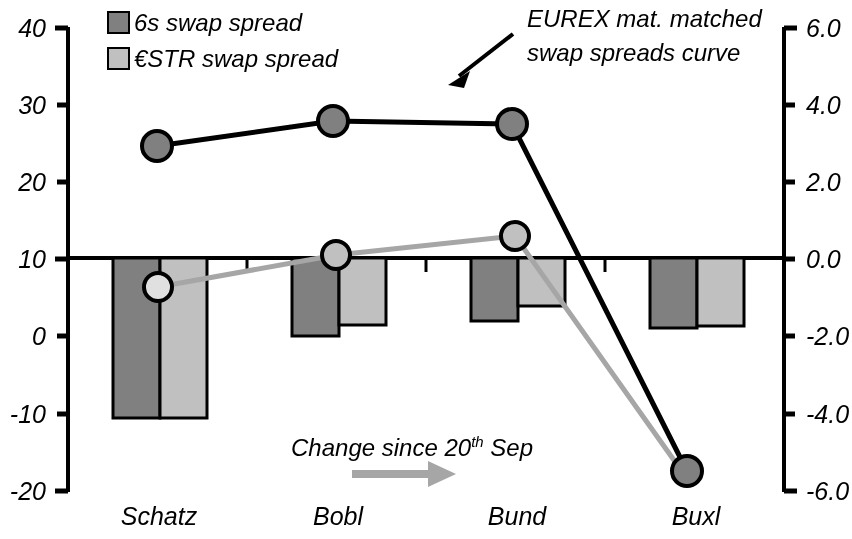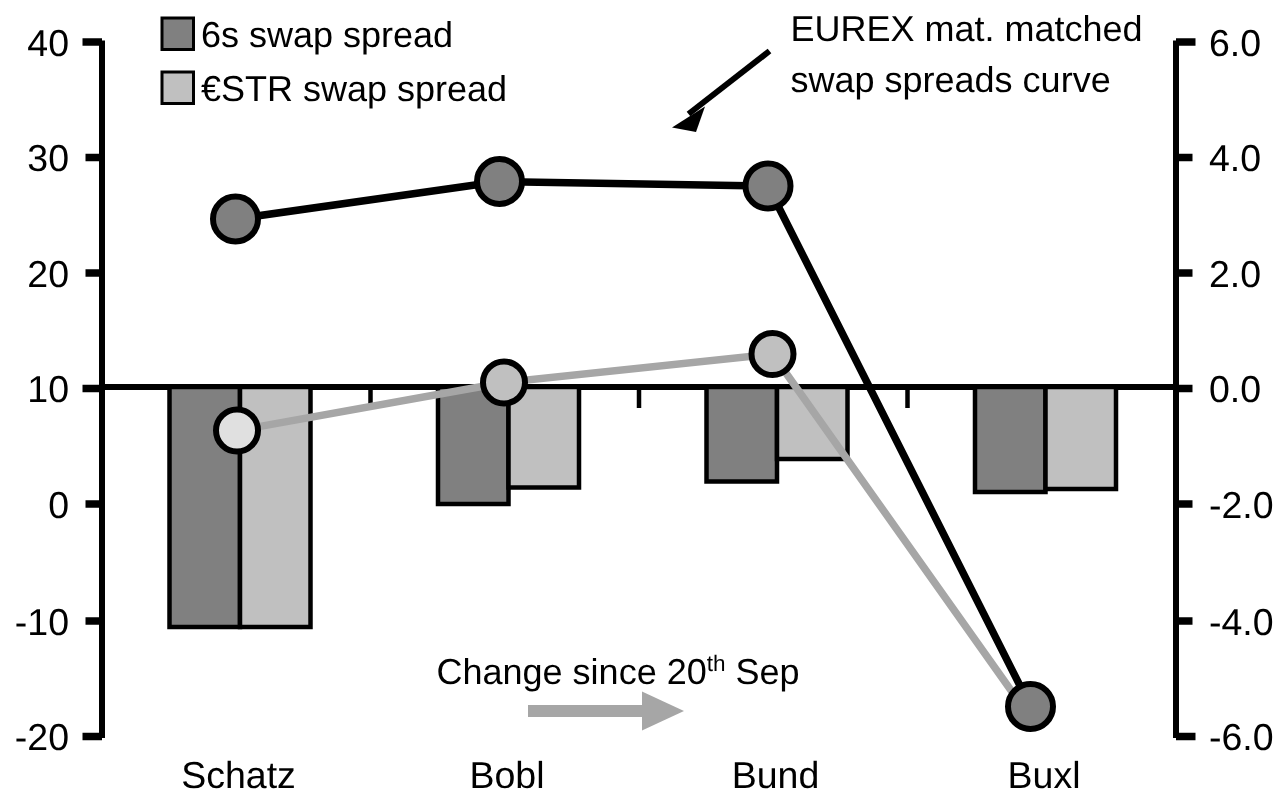--- a/index.html
+++ b/index.html
@@ -3,21 +3,21 @@
 <meta charset="utf-8">
 <style>
   html,body{margin:0;padding:0;}
   body{
     width:852px;height:539px;
     background:#ffffff;
     font-family:"Liberation Sans", sans-serif;
     overflow:hidden;
     position:relative;
   }
-  #chart-root{position:absolute;left:0;top:0;width:852px;height:539px;}
+  #chart-root{position:absolute;left:0;top:0;width:852px;height:539px;font-style:italic;}
   svg{display:block;}
   .axlabel{font-family:"Liberation Sans",sans-serif;font-size:25px;fill:#000;}
   .catlabel{font-family:"Liberation Sans",sans-serif;font-size:25px;fill:#000;}
   .legendtext{font-family:"Liberation Sans",sans-serif;font-size:24px;fill:#000;}
   .anntext{font-family:"Liberation Sans",sans-serif;font-size:24px;fill:#000;}
   .anntext-sup{font-family:"Liberation Sans",sans-serif;font-size:15px;fill:#000;}
 </style>
 </head>
 <body>
 

